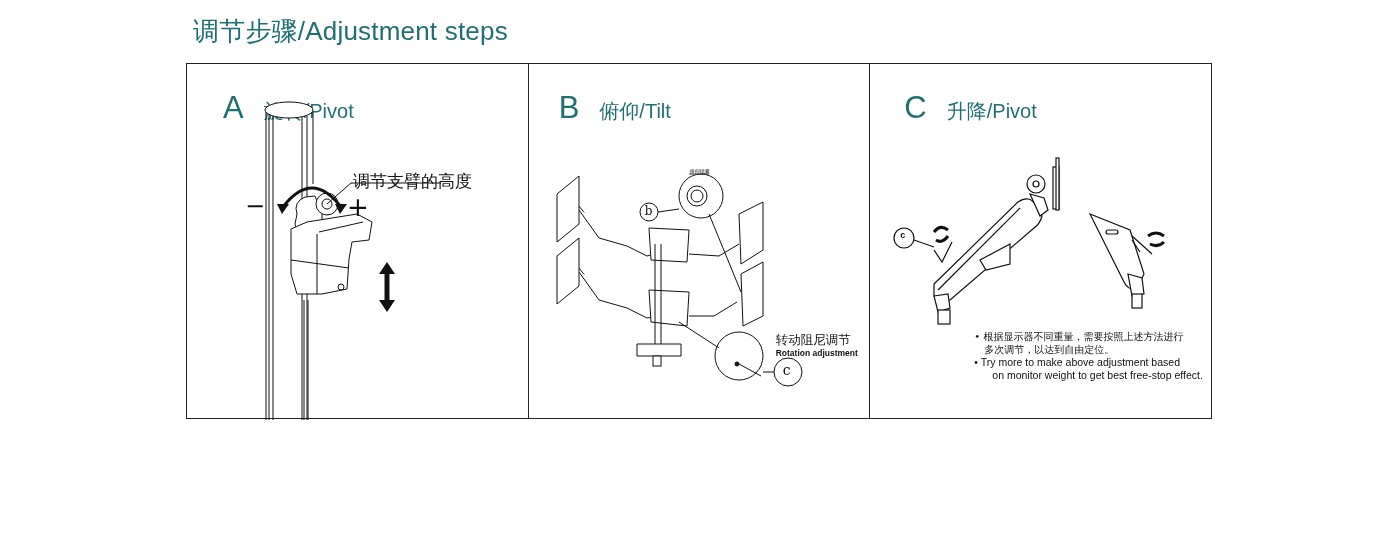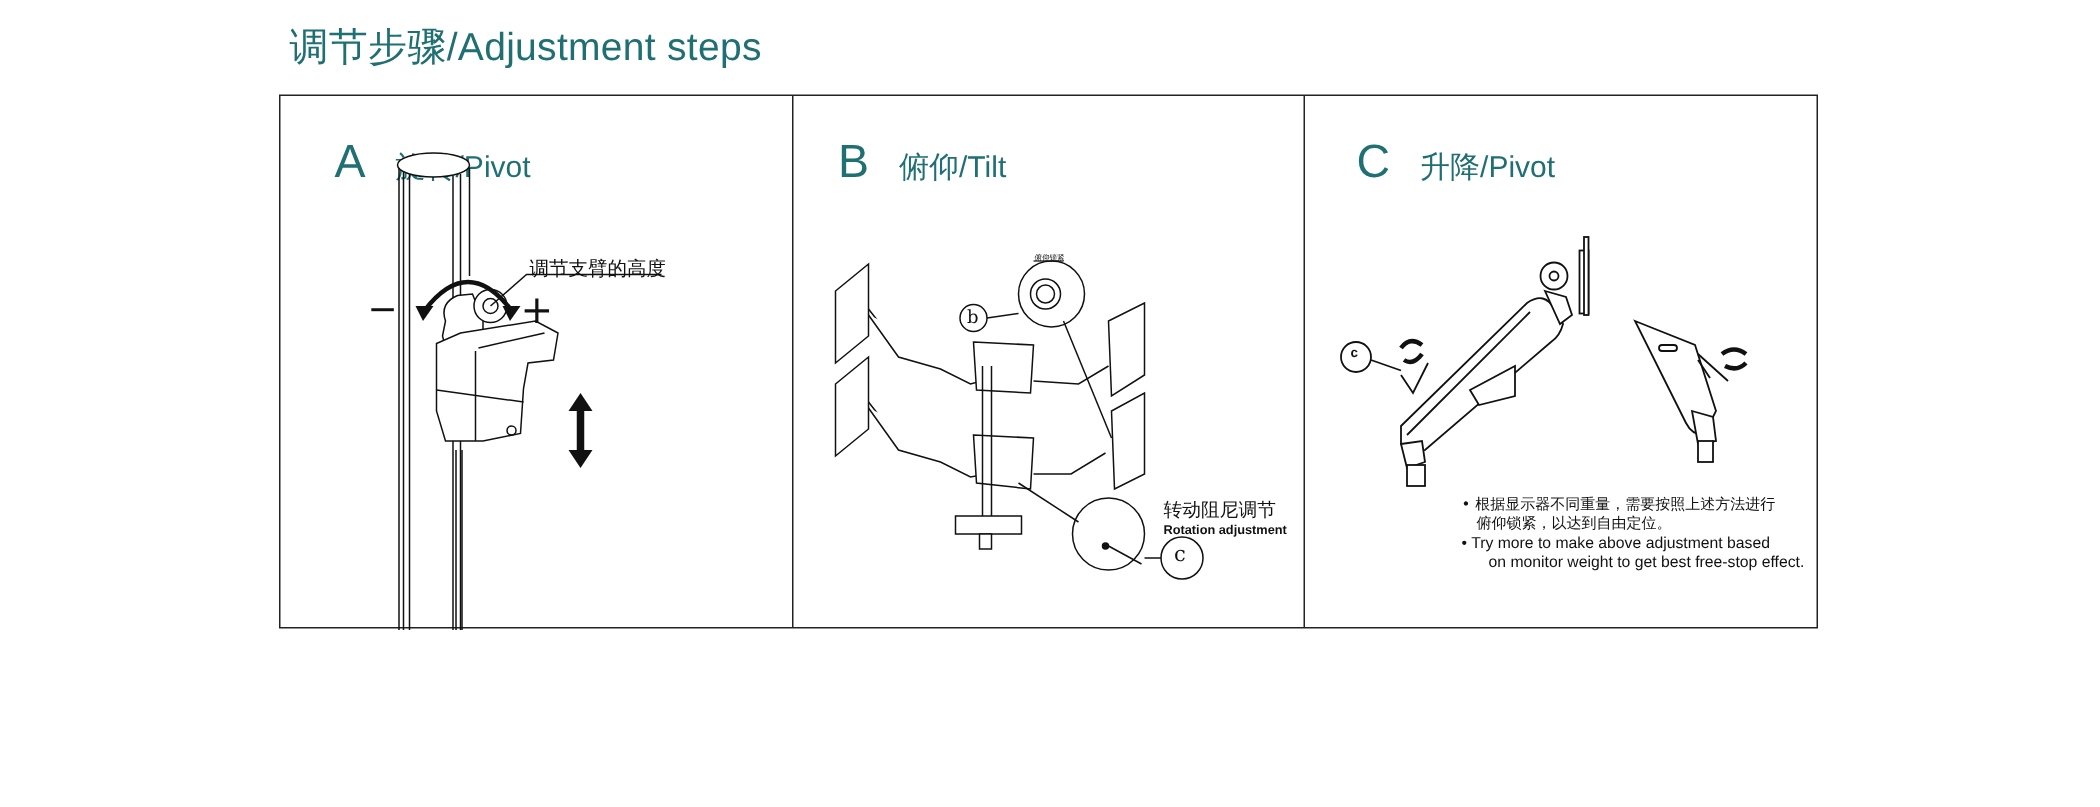--- a/index.html
+++ b/index.html
@@ -55,21 +55,21 @@
       </g>
 
       <path d="M96 143 Q125 105 154 143" stroke="#111" stroke-width="3" fill="none"></path>
       <polygon points="90,140 102,140 95,150" fill="#111"></polygon>
       <polygon points="148,140 160,140 153,150" fill="#111"></polygon>
 
       <line x1="200" y1="206" x2="200" y2="240" stroke="#111" stroke-width="5"></line>
       <polygon points="192,210 208,210 200,198" fill="#111"></polygon>
       <polygon points="192,236 208,236 200,248" fill="#111"></polygon>
     </svg>
-    <div class="callout" style="left:166px; top:106px; font-size:13px;">调节支臂的高度</div>
+    <div class="callout" style="left:166px; top:106px; font-size:17px;">调节支臂的高度</div>
     <div class="callout" style="left:58px; top:128px; font-size:24px; font-family:'DejaVu Sans',sans-serif;">−</div>
     <div class="callout" style="left:160px; top:128px; font-size:26px; font-family:'DejaVu Sans',sans-serif;">+</div>
   </div>
 
   <div class="panel">
     <div class="panel-head" style="left:30px;">
       <span class="letter">B</span>
       <span class="ptitle">俯仰/Tilt</span>
     </div>
     <svg width="342" height="356">
@@ -161,21 +161,21 @@
       <path d="M66 176 q6 4 12 -4" stroke="#111" stroke-width="3" fill="none"></path>
       <path d="M278 172 q8 -6 16 0" stroke="#111" stroke-width="3" fill="none"></path>
       <path d="M280 180 q8 4 14 -2" stroke="#111" stroke-width="3" fill="none"></path>
     </svg>
     <div class="callout" style="left:30px; top:166px; font-size:9px; font-family:'Liberation Sans',sans-serif; font-weight:bold;">c</div>
     <div class="note">
       <div class="zh">
         <span>•</span>
         <span>根据显示器不同重量，需要按照上述方法进行</span>
       </div>
-      <div class="zh indent">俯仰锁紧，以达到自由定位。</div>
+      <div class="zh indent">多次调节，以达到自由定位。</div>
       <div>
         <span>•</span>
         <span>Try more to make above adjustment based</span>
       </div>
       <div class="indent" style="padding-left:4px;margin-left:14px;">on monitor weight to get best free-stop effect.</div>
     </div>
   </div>
 
 </div>
 

